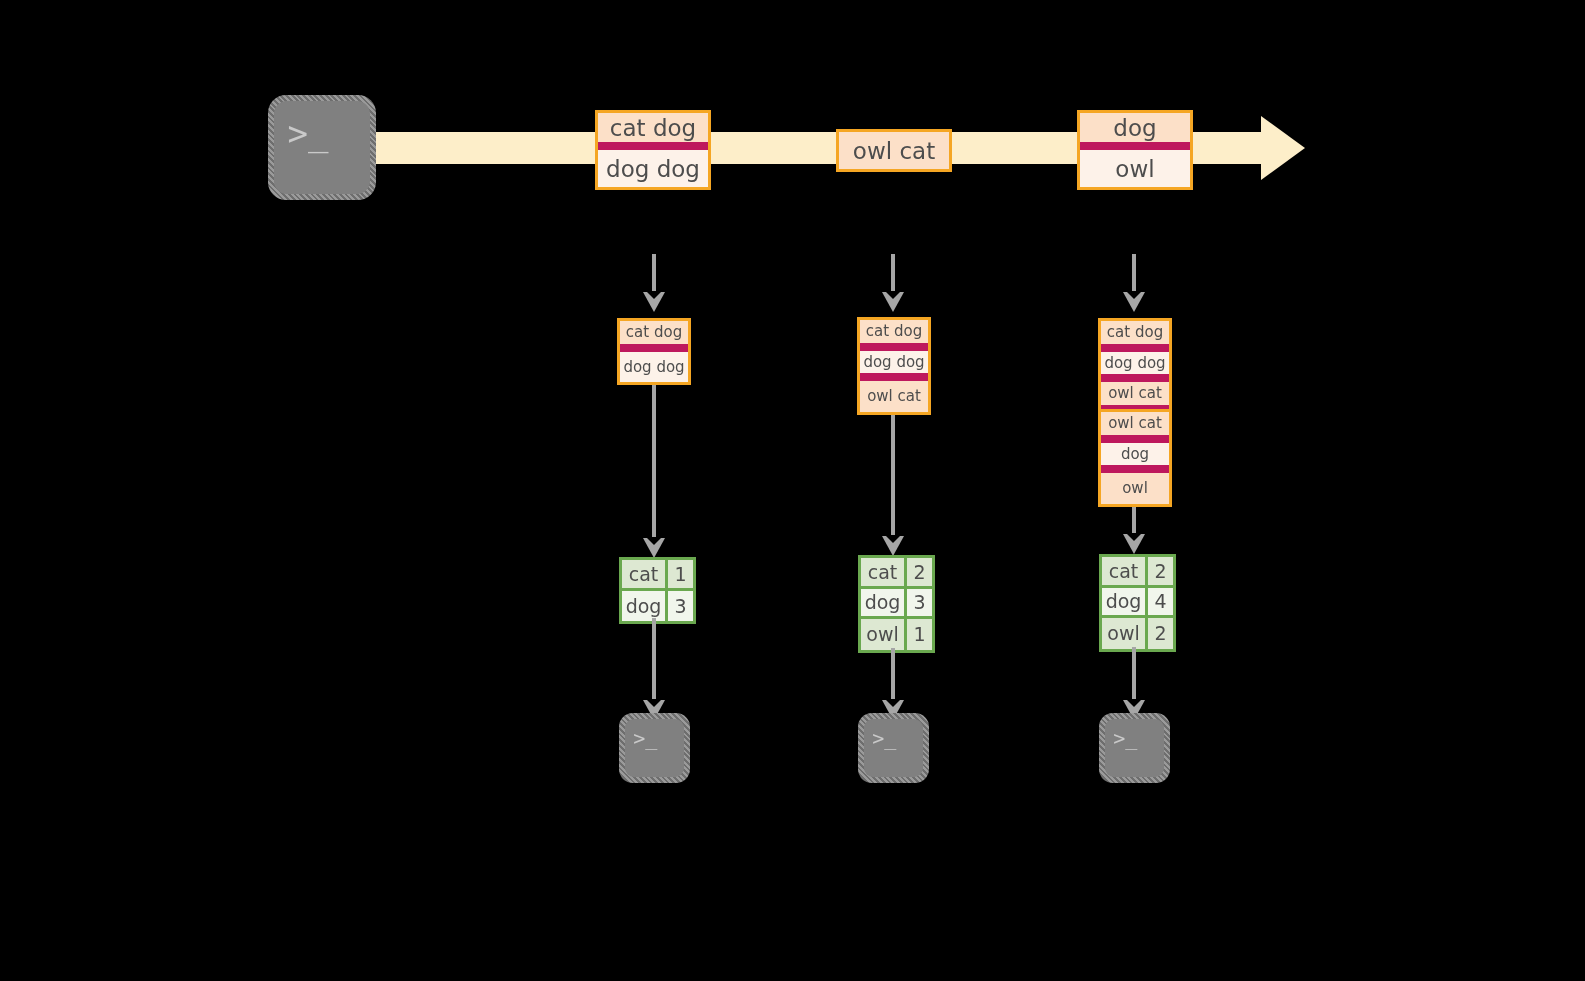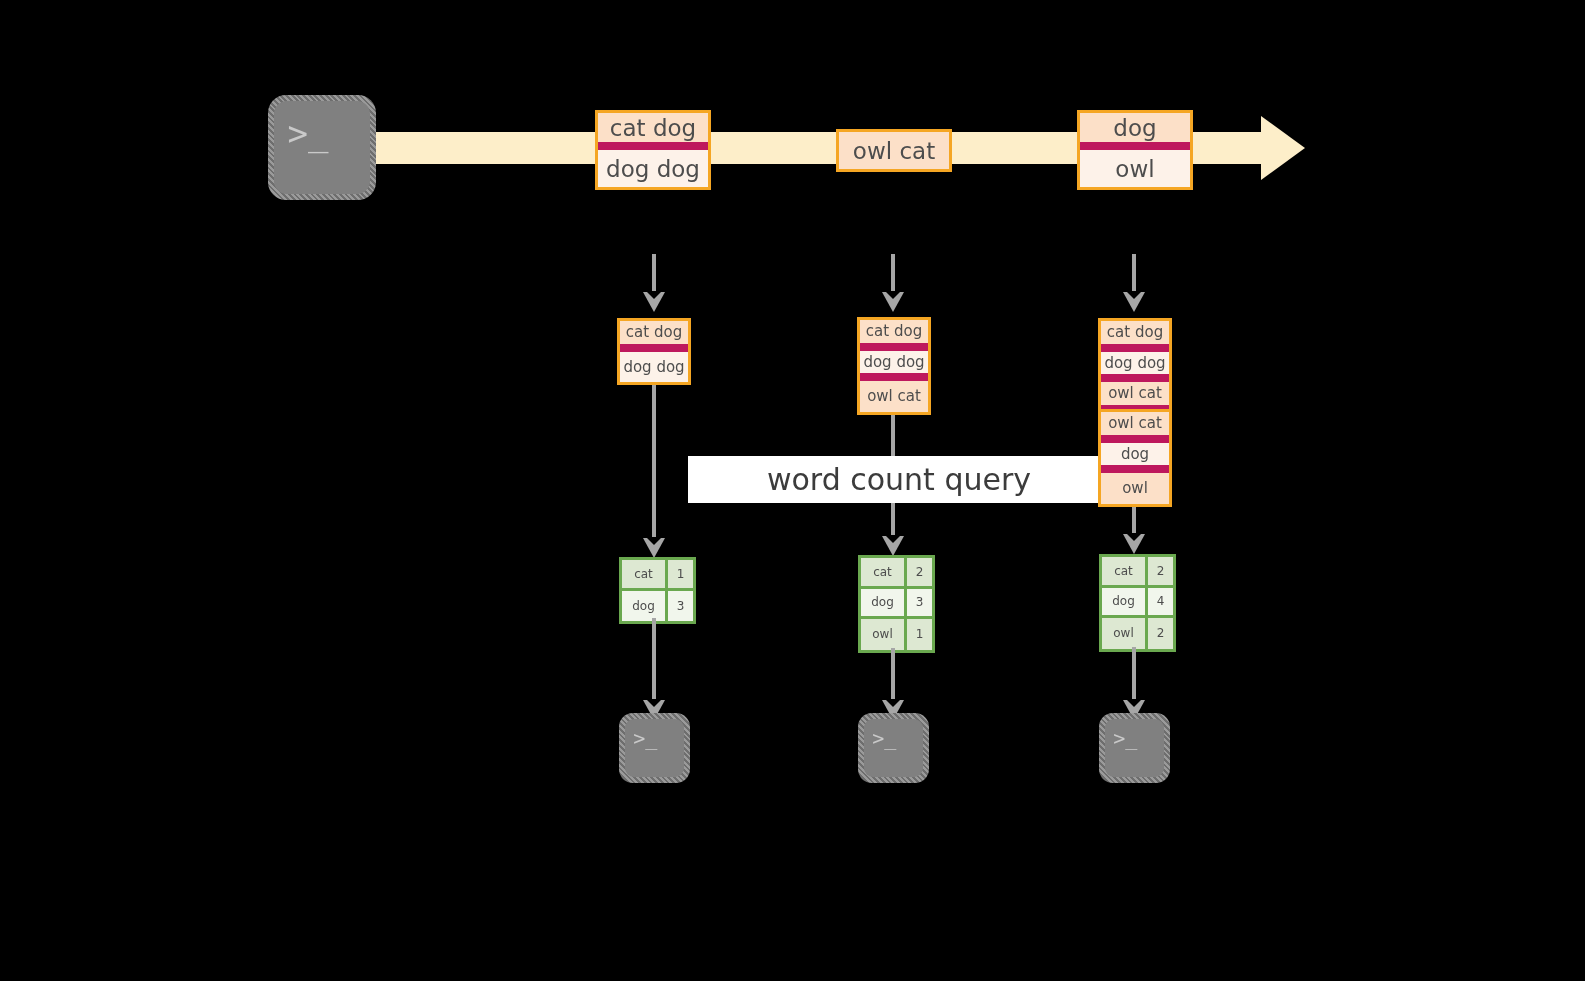--- a/index.html
+++ b/index.html
@@ -104,21 +104,21 @@
     flex: 1 1 auto;
     height: 30.5px;
     border-bottom: 3px solid #6aa84f;
     box-sizing: border-box;
   }
   .gbox .grow:last-child { border-bottom: none; }
   .gbox .gcell {
     display: flex;
     align-items: center;
     justify-content: center;
-    font-size: 12px;
+    font-size: 19px;
     color: #4d4d4d;
     box-sizing: border-box;
     white-space: nowrap;
   }
   .gbox .gcell.word {
     width: 46px;
     border-right: 3px solid #6aa84f;
   }
   .gbox .gcell.count { width: 25px; }
   .gbox .grow.dark  .gcell { background: #dde8d2; }
@@ -307,23 +307,20 @@
   <div class="vline" style="left:1132px; top:647px; height:53px;"></div>
   <div class="vhead" style="left:1123px; top:700px;">
       <div class="notch"></div>
     </div>
 
   <div class="terminal" style="left:1099px; top:713px; width:71px; height:70px;">
     <div class="inner"></div>
     <div class="prompt" style="font-size:20px;">&gt;_</div>
   </div>
 
-  <div class="query-band" style="left:688px; top:456px; width:422px; height:47px;">
-    <span>word count query</span>
-  </div>
 
   <div class="obox mid" style="left:1098px; top:409px; width:74px;">
     <div class="row dark">owl cat</div>
     <div class="row light">dog</div>
     <div class="row dark">owl</div>
   </div>
 
 </div>
 
 </body></html>

